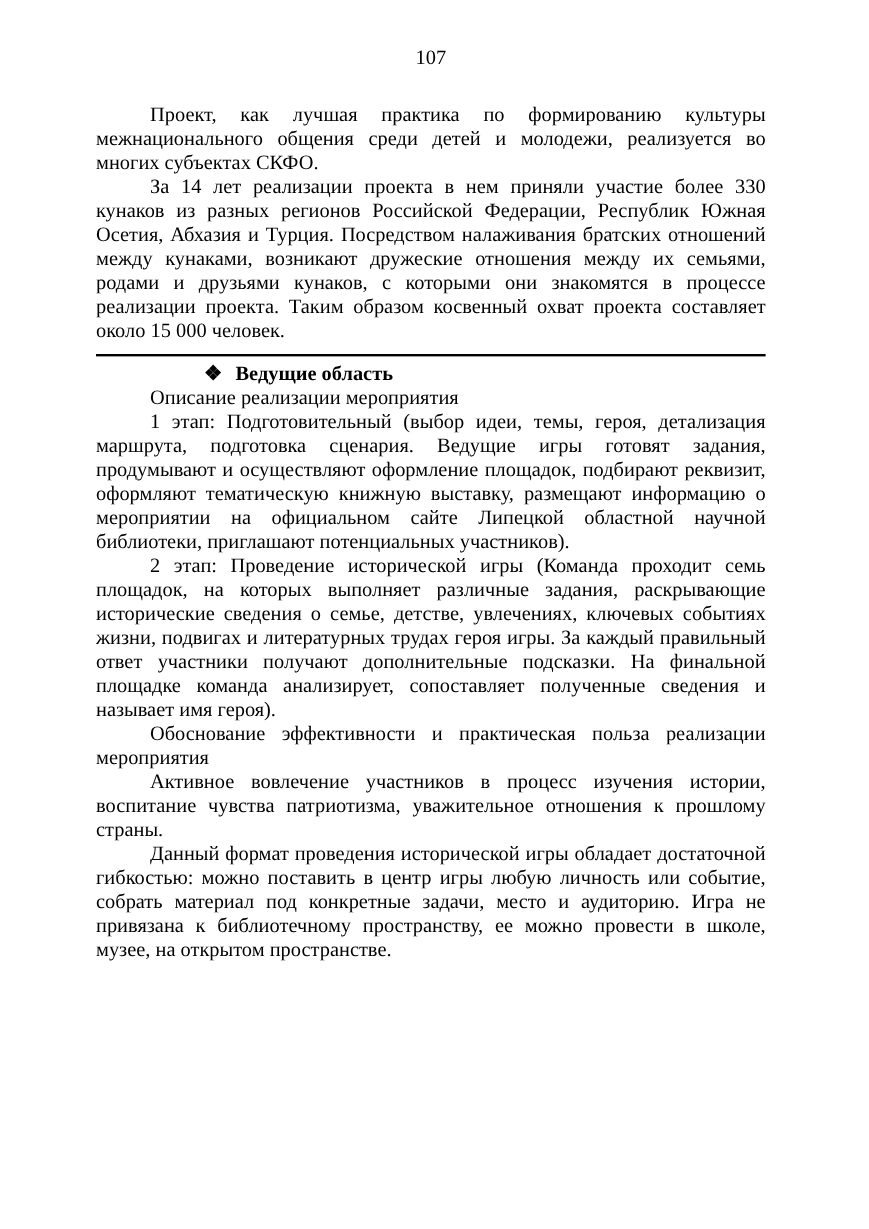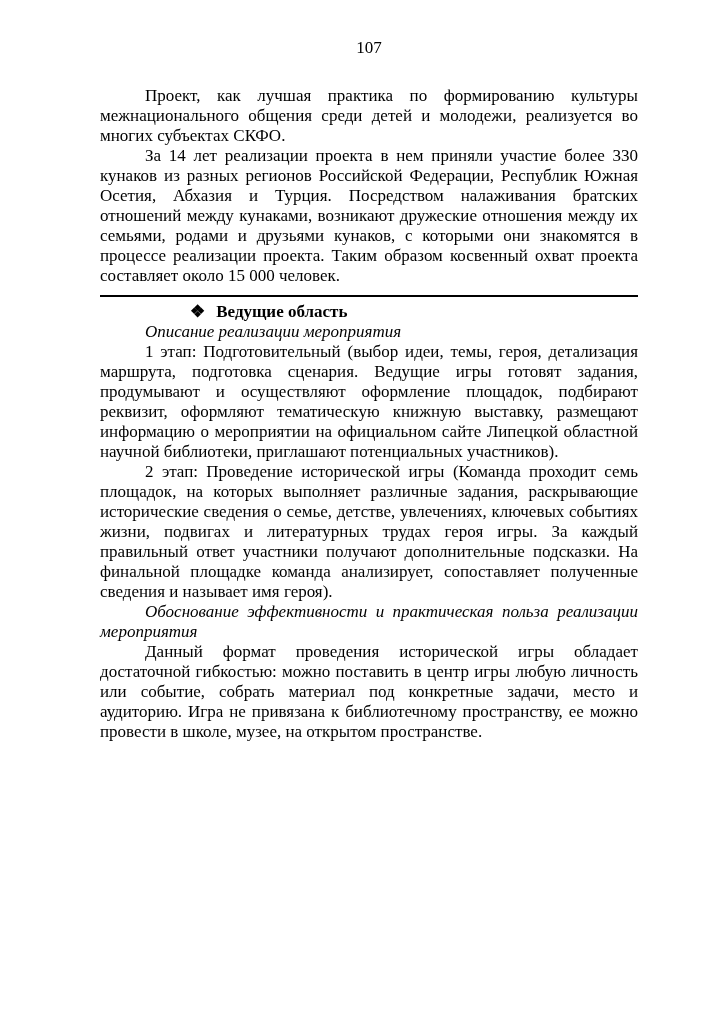--- a/index.html
+++ b/index.html
@@ -5,21 +5,21 @@
   * { box-sizing: border-box; }
   html, body { margin: 0; padding: 0; }
   body {
     width: 724px;
     height: 1024px;
     background: #ffffff;
   }
   .page {
     width: 724px;
     height: 1024px;
-    padding: 38px 86px 30px 100px;
+    padding: 38px 86px 30px 80px;
     font-family: "Liberation Serif", "DejaVu Serif", serif;
     font-size: 17px;
     line-height: 20px;
     color: #000000;
     overflow: hidden;
   }
   .pagenum {
     text-align: center;
     margin: 0 0 28px 0;
   }
@@ -29,21 +29,21 @@
     text-align: justify;
   }
   p.heading {
     font-weight: bold;
     text-align: left;
   }
   .bullet {
     display: inline-block;
     margin-right: 11px;
   }
-  .it { font-style: italic; }
+  .it { }
   .u  { text-decoration: underline; }
   .divider {
     border: none;
     border-top: 2px solid #000000;
     margin: 9px 0 5px 0;
     height: 0;
   }
 </style>
 </head>
 <body>
@@ -63,17 +63,18 @@
 
   <p class="it">Описание реализации мероприятия</p>
 
   <p>1 этап: Подготовительный (выбор идеи, темы, героя, детализация маршрута, подготовка сценария. Ведущие игры готовят задания, продумывают и осуществляют оформление площадок, подбирают реквизит, оформляют тематическую книжную выставку, размещают информацию о мероприятии на официальном сайте Липецкой областной научной библиотеки, приглашают потенциальных участников).</p>
 
   <p>2 этап: Проведение исторической игры (Команда проходит семь площадок, на которых выполняет различные задания, раскрывающие исторические сведения о семье, детстве, увлечениях, ключевых событиях жизни, подвигах и литературных трудах героя игры. За каждый правильный ответ участники получают дополнительные подсказки. На финальной площадке команда анализирует, сопоставляет полученные сведения и называет имя героя).</p>
 
 
   <p class="it">Обоснование эффективности и практическая польза реализации мероприятия</p>
 
+  <p>Активное вовлечение участников в процесс изучения истории, воспитание чувства патриотизма, уважительное отношения к прошлому страны.</p>
 
 
   <p>Данный формат проведения исторической игры обладает достаточной гибкостью: можно поставить в центр игры любую личность или событие, собрать материал под конкретные задачи, место и аудиторию. Игра не привязана к библиотечному пространству, ее можно провести в школе, музее, на открытом пространстве.</p>
 
 </div>
 
 </body></html>

